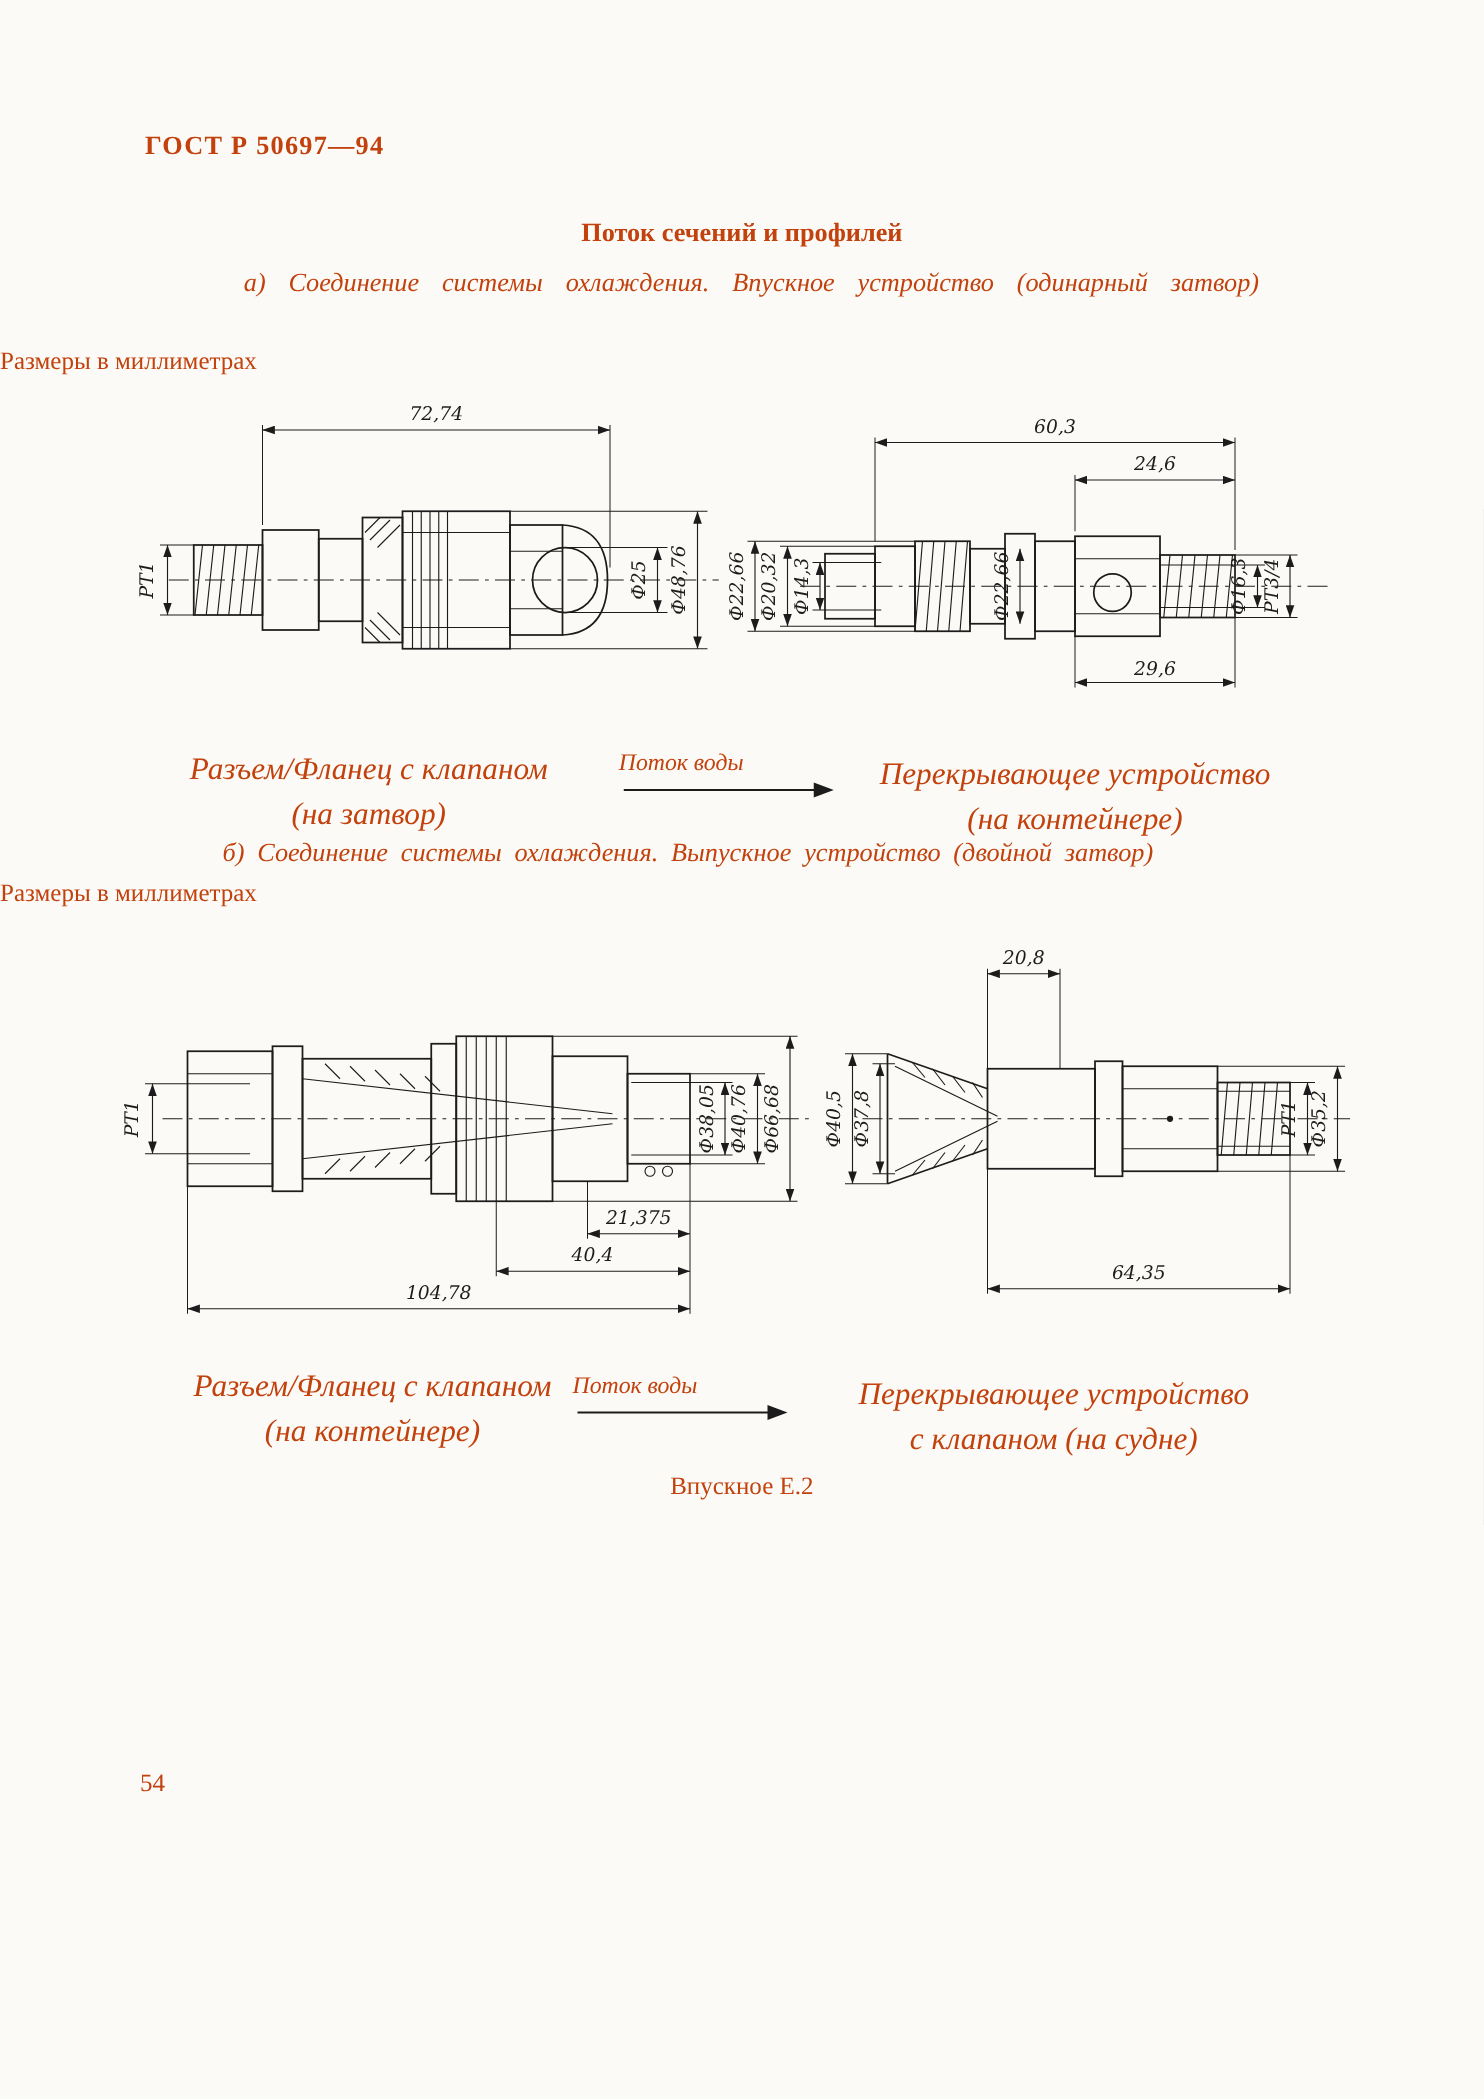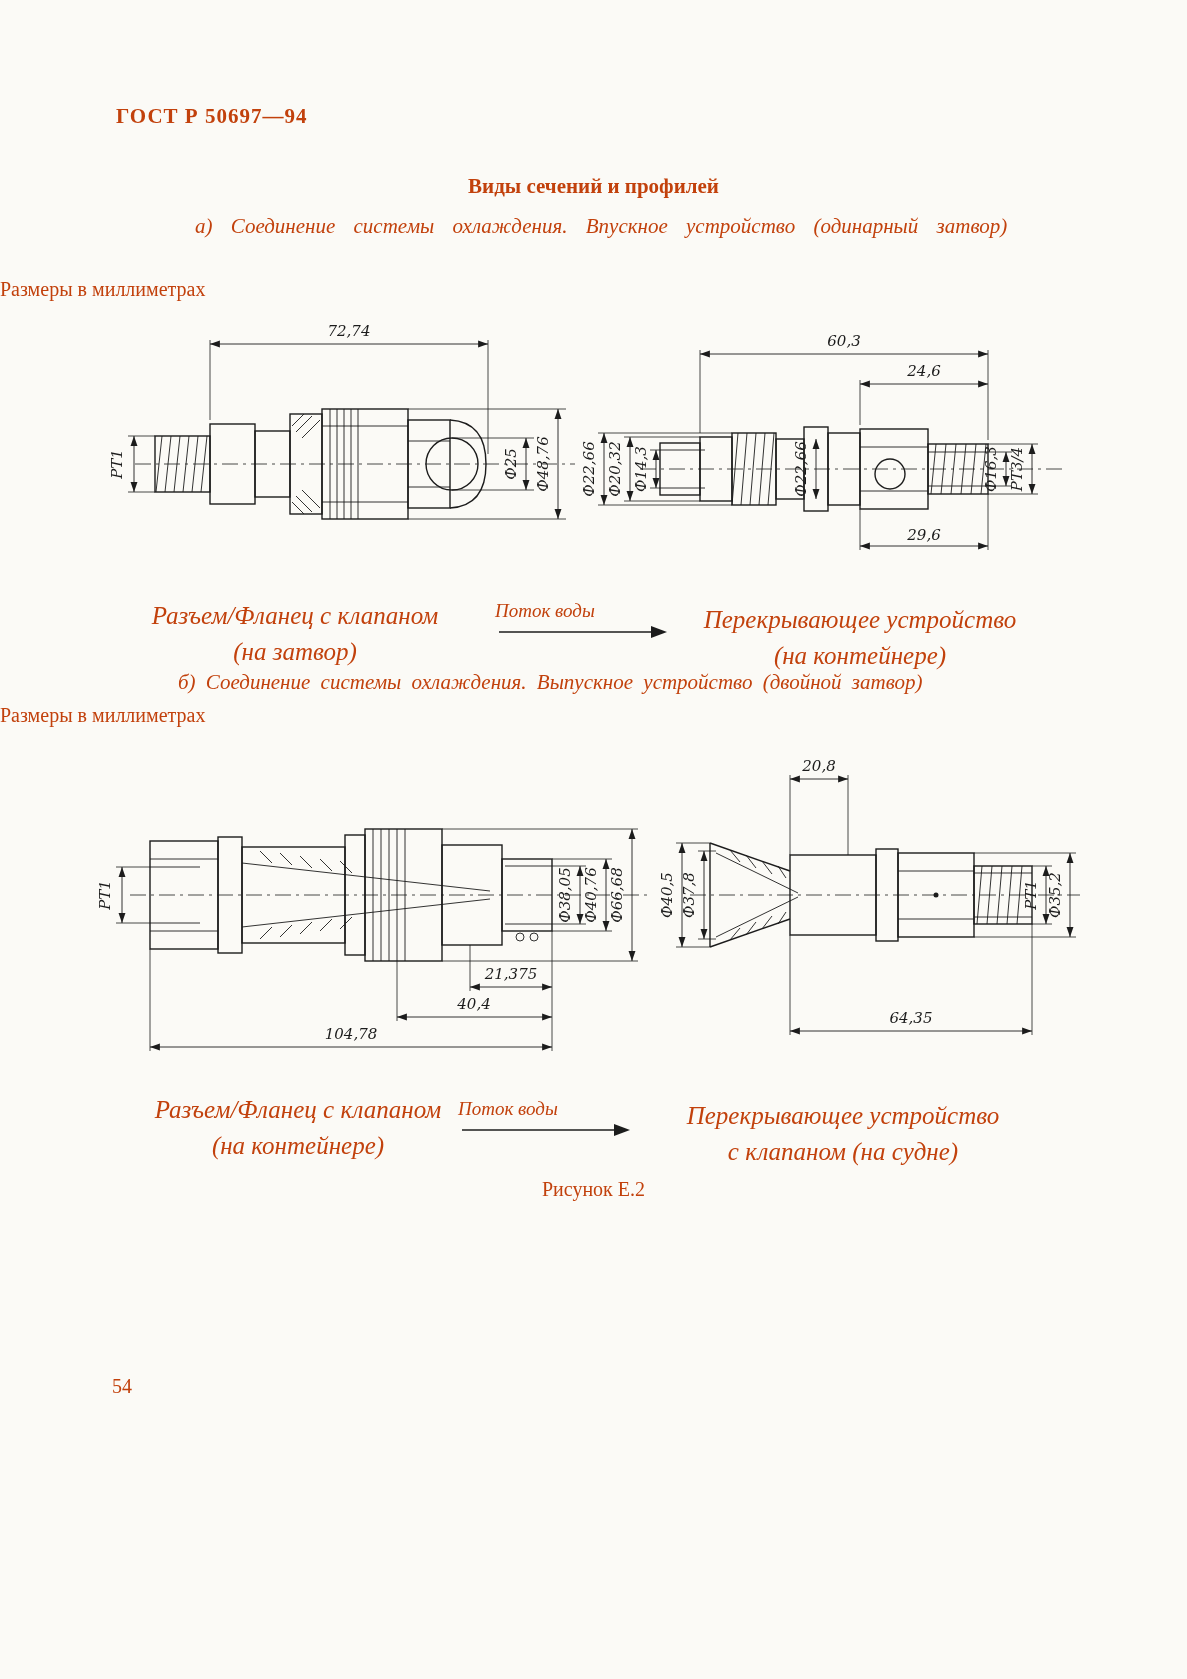--- a/index.html
+++ b/index.html
@@ -16,36 +16,36 @@
   .para-b { position:absolute; left:178px; top:666px; white-space:nowrap; word-spacing:5px; }
   .units { position:absolute; left:0; width:1187px; text-align:left; font-size:20px; }
   .units-a { top:278px; }
   .units-b { top:704px; }
   .figsvg { position:absolute; left:90px; }
   .fig-a { top:314px; }
   .fig-b { top:745px; }
   .handcap { position:absolute; font-style:italic; font-size:25px; text-align:center; line-height:1.45; }
   .flowwrap { position:absolute; font-style:italic; font-size:19px; }
   .figcap { position:absolute; left:0; top:1178px; width:1187px; text-align:center; font-size:20px; }
-  .pagenum { position:absolute; left:112px; top:1375px; font-size:20px; }
+  .pagenum { position:absolute; left:112px; top:1416px; font-size:20px; }
 
   svg .outline { fill:none; stroke:#1c1c1c; stroke-width:1.4; }
   svg .thin    { fill:none; stroke:#1c1c1c; stroke-width:0.9; }
   svg .dimline { fill:none; stroke:#1c1c1c; stroke-width:0.9; }
   svg .extline { fill:none; stroke:#1c1c1c; stroke-width:0.8; }
   svg .center  { fill:none; stroke:#1c1c1c; stroke-width:0.8; stroke-dasharray:16 5 3 5; }
   svg text.dim { font:italic 15px "DejaVu Serif", serif; fill:#1c1c1c; }
 </style>
 </head>
 <body>
 
 <div class="page">
 
   <div class="hdr">ГОСТ Р 50697—94</div>
-  <div class="title">Виды сечений и профилей</div>
+  <div class="title">Поток сечений и профилей</div>
   <div class="para para-a">а) Соединение системы охлаждения. Впускное устройство (одинарный затвор)</div>
   <div class="units units-a">Размеры в миллиметрах</div>
 
   <svg class="figsvg fig-a" width="1010" height="295" viewBox="0 0 1010 295">
     <defs>
       <marker id="arrA" viewBox="0 0 10 7" refX="10" refY="3.5" markerWidth="11" markerHeight="8" orient="auto-start-reverse">
         <path d="M0,0 L10,3.5 L0,7 z" fill="#1c1c1c"></path>
       </marker>
     </defs>
 
@@ -355,16 +355,16 @@
     <svg width="175" height="20">
       <line x1="4" y1="10" x2="158" y2="10" stroke="#1c1c1c" stroke-width="1.6"></line>
       <polygon points="156,4 172,10 156,16" fill="#1c1c1c"></polygon>
     </svg>
   </div>
   <div class="handcap" style="left:668px; top:1098px; width:350px;">
     <div>Перекрывающее устройство</div>
     <div>с клапаном (на судне)</div>
   </div>
 
-  <div class="figcap">Рисунок Е.2</div>
+  <div class="figcap">Впускное Е.2</div>
   <div class="pagenum">54</div>
 
 </div>
 
 </body></html>

